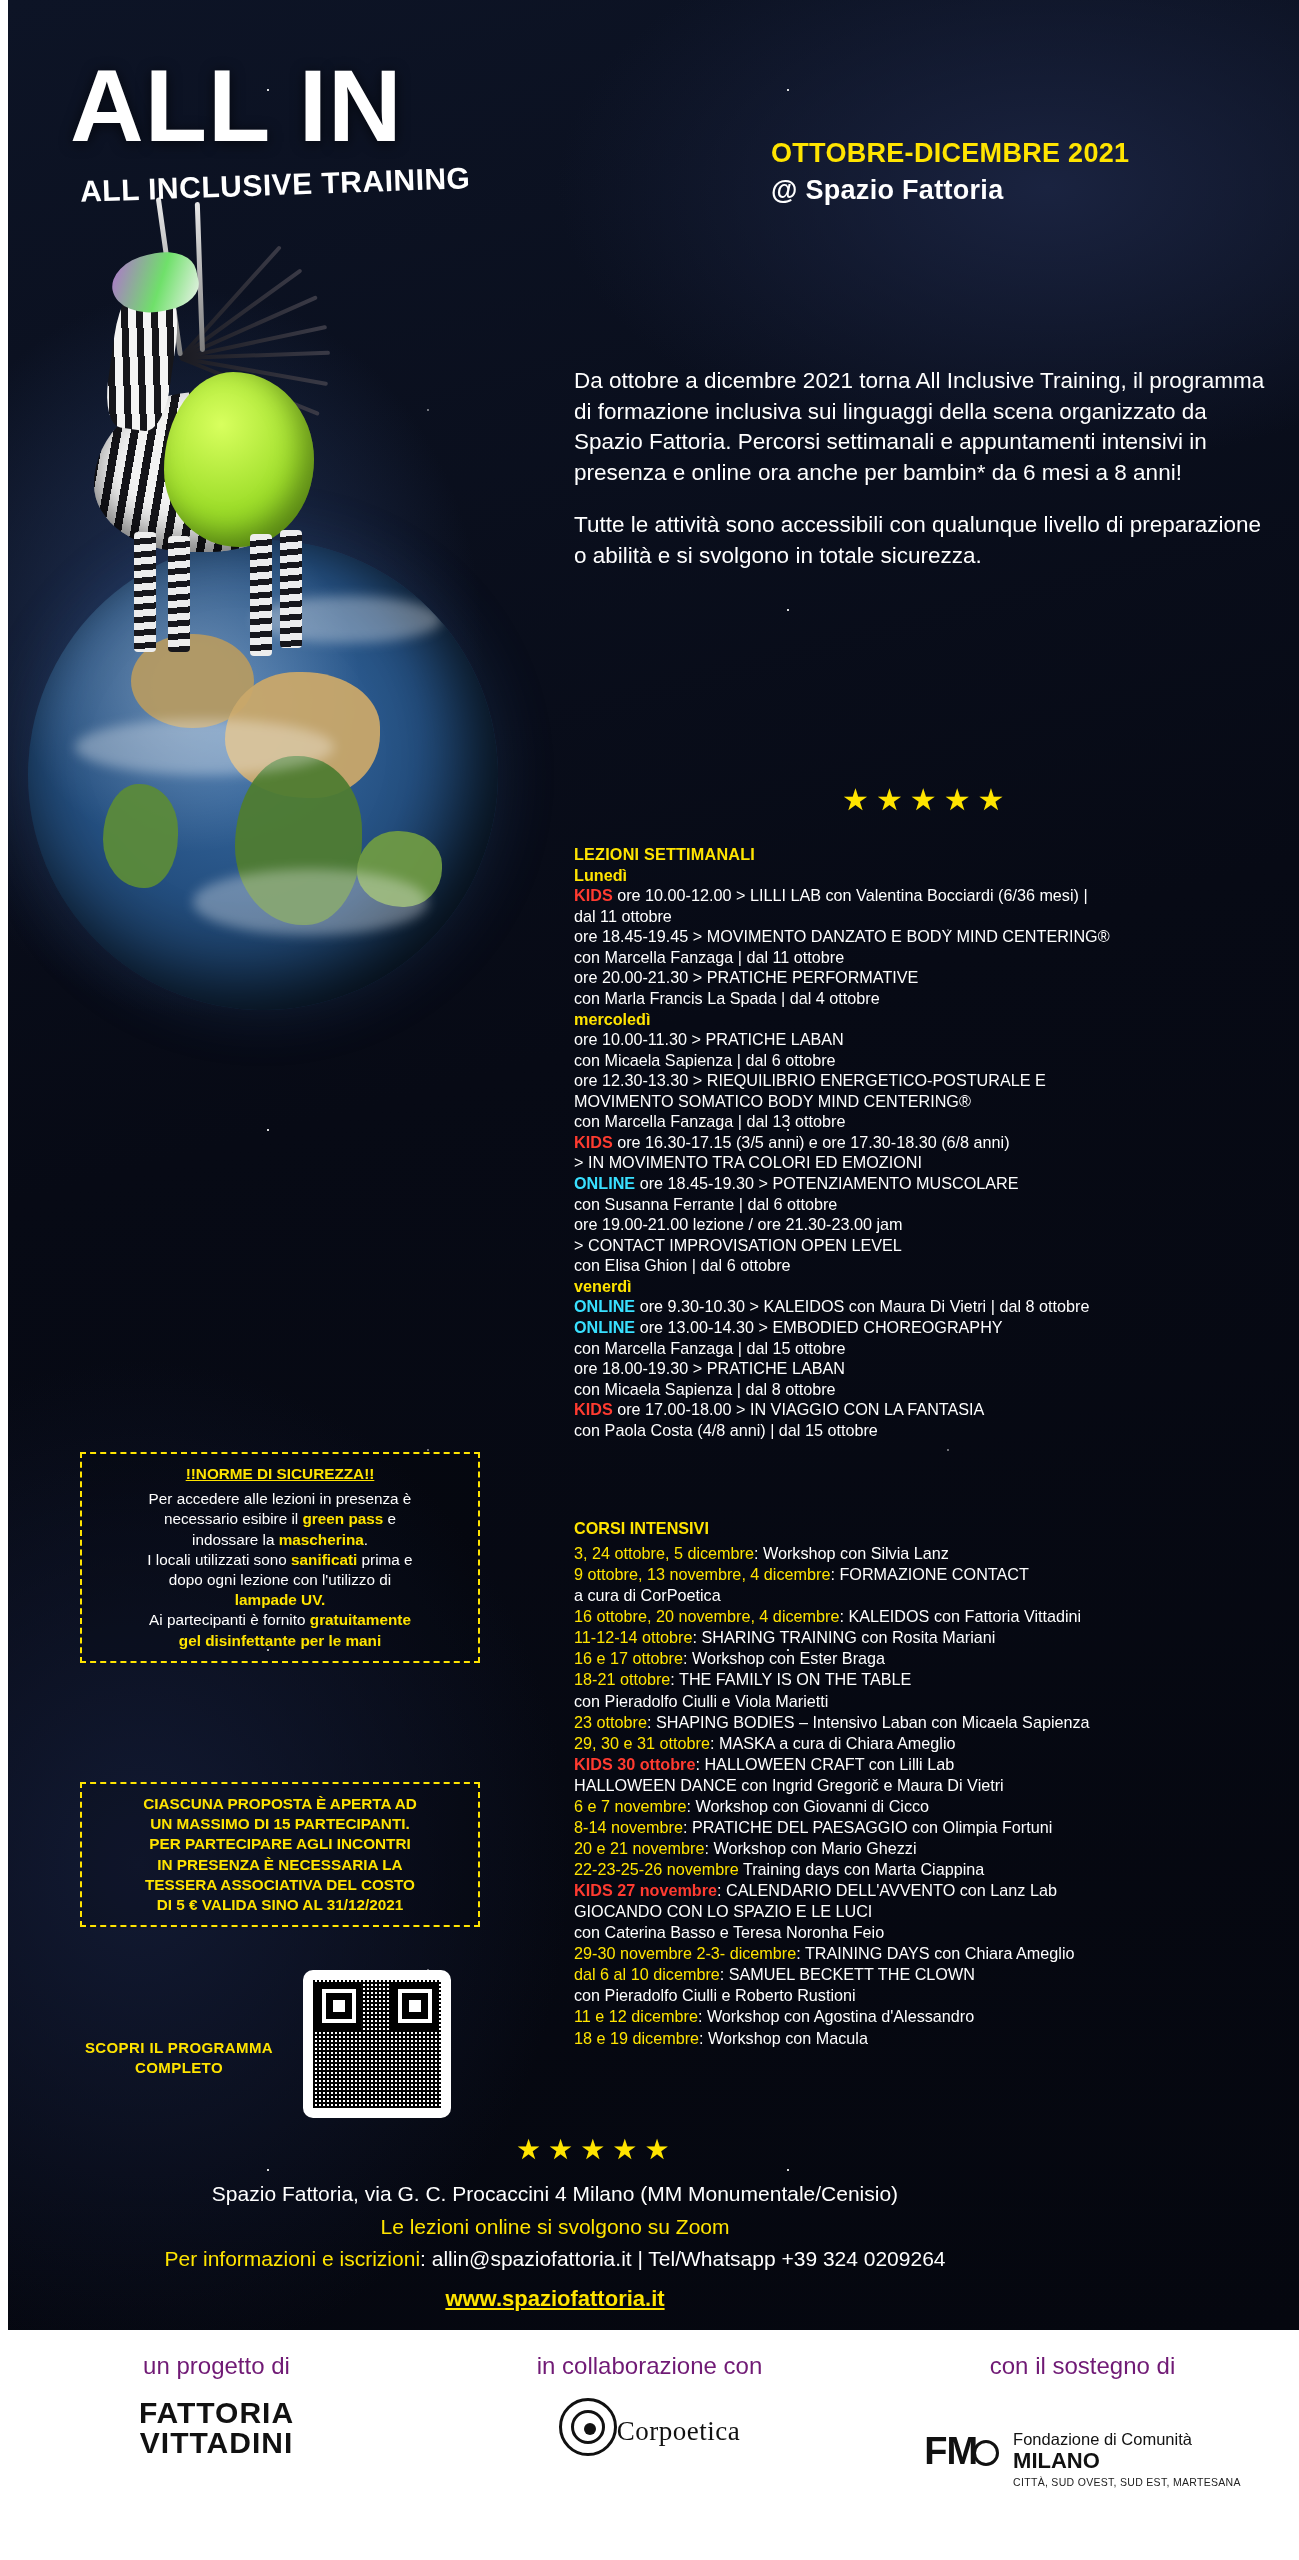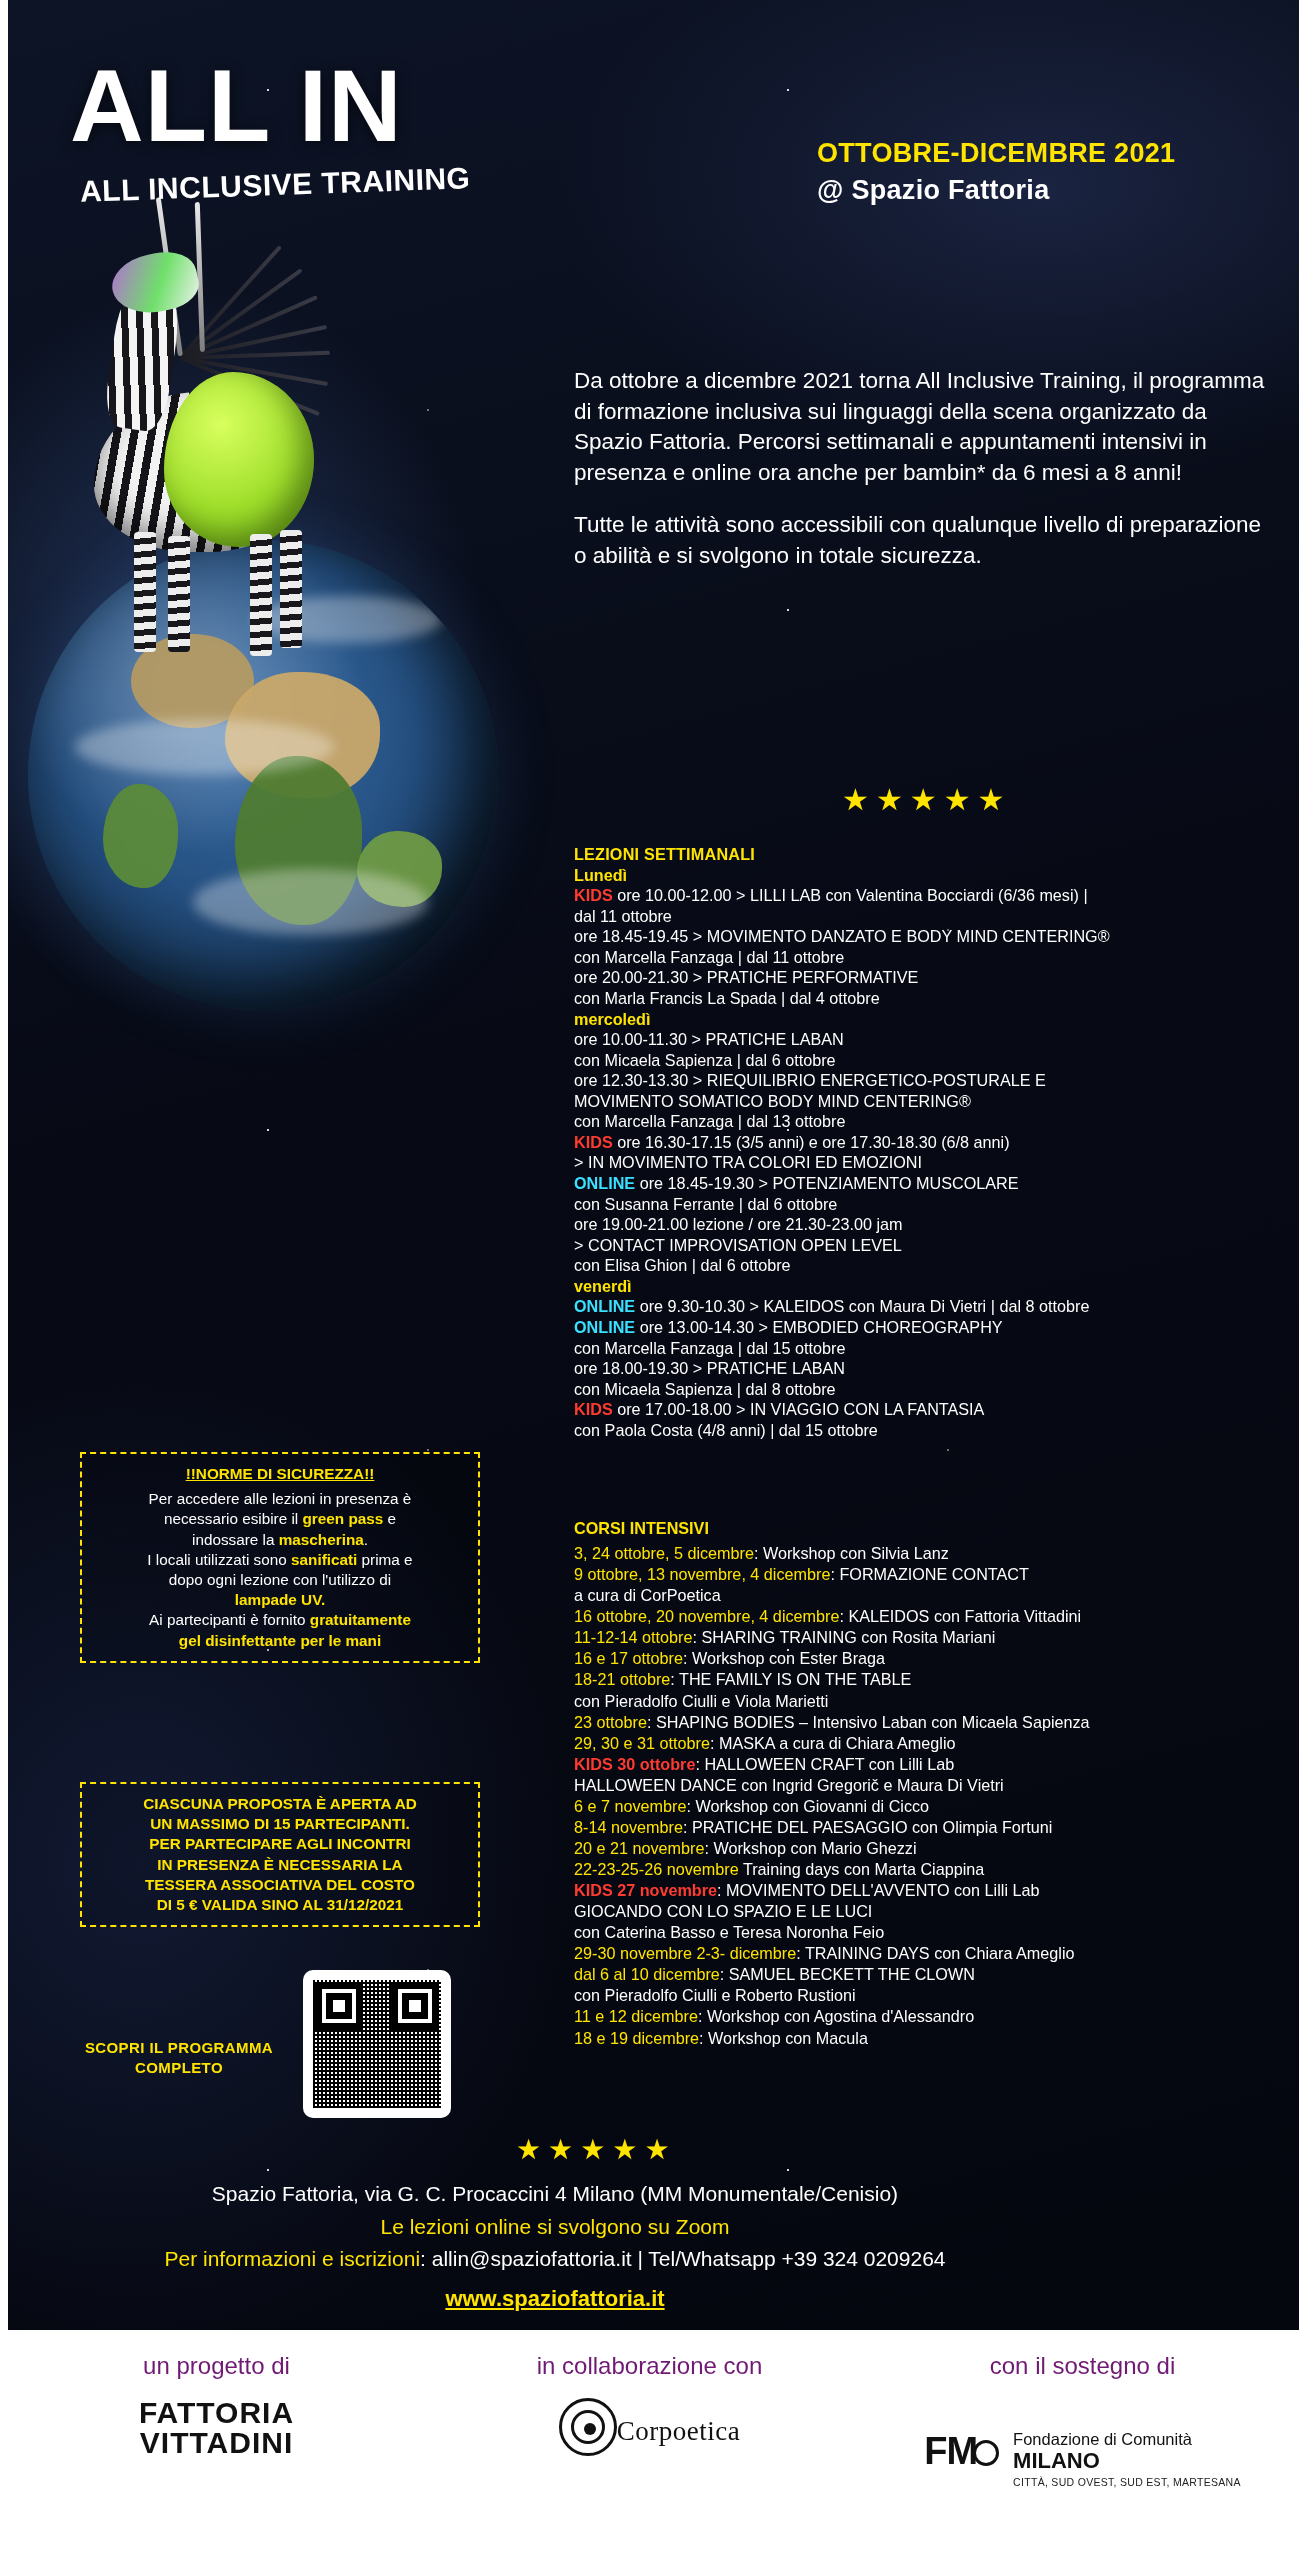--- a/index.html
+++ b/index.html
@@ -181,21 +181,21 @@
     left: 72px;
     top: 168px;
     font-size: 30px;
     font-weight: bold;
     color: #ffffff;
     letter-spacing: .5px;
     transform: rotate(-2deg);
   }
   .date-line {
     position: absolute;
-    left: 809px;
+    left: 763px;
     top: 138px;
     font-size: 27px;
     font-weight: bold;
     color: #ffe400;
     letter-spacing: .3px;
   }
   .date-line .line2 { display: block; margin-top: 6px; color: #ffffff; }
 
   .intro {
     position: absolute;
@@ -506,21 +506,21 @@
           <div class="row"><span class="d-yellow">18-21 ottobre</span><span>: THE FAMILY IS ON THE TABLE</span></div>
           <div class="row"><span>con Pieradolfo Ciulli e Viola Marietti</span></div>
           <div class="row"><span class="d-yellow">23 ottobre</span><span>: SHAPING BODIES – Intensivo Laban con Micaela Sapienza</span></div>
           <div class="row"><span class="d-yellow">29, 30 e 31 ottobre</span><span>: MASKA a cura di Chiara Ameglio</span></div>
           <div class="row"><span class="kids">KIDS 30 ottobre</span><span>: HALLOWEEN CRAFT con Lilli Lab</span></div>
           <div class="row"><span>HALLOWEEN DANCE con Ingrid Gregorič e Maura Di Vietri</span></div>
           <div class="row"><span class="d-yellow">6 e 7 novembre</span><span>: Workshop con Giovanni di Cicco</span></div>
           <div class="row"><span class="d-yellow">8-14 novembre</span><span>: PRATICHE DEL PAESAGGIO con Olimpia Fortuni</span></div>
           <div class="row"><span class="d-yellow">20 e 21 novembre</span><span>: Workshop con Mario Ghezzi</span></div>
           <div class="row"><span class="d-yellow">22-23-25-26 novembre</span><span>  Training days con Marta Ciappina</span></div>
-          <div class="row"><span class="kids">KIDS 27 novembre</span><span>: MOVIMENTO DELL'AVVENTO con Lilli Lab</span></div>
+          <div class="row"><span class="kids">KIDS 27 novembre</span><span>: CALENDARIO DELL'AVVENTO con Lanz Lab</span></div>
           <div class="row"><span>GIOCANDO CON LO SPAZIO E LE LUCI</span></div>
           <div class="row"><span>con Caterina Basso e Teresa Noronha Feio</span></div>
           <div class="row"><span class="d-yellow">29-30 novembre 2-3- dicembre</span><span>: TRAINING DAYS con Chiara Ameglio</span></div>
           <div class="row"><span class="d-yellow">dal 6 al 10 dicembre</span><span>: SAMUEL BECKETT THE CLOWN</span></div>
           <div class="row"><span>con Pieradolfo Ciulli e Roberto Rustioni</span></div>
           <div class="row"><span class="d-yellow">11 e 12 dicembre</span><span>: Workshop con Agostina d'Alessandro</span></div>
           <div class="row"><span class="d-yellow">18 e 19 dicembre</span><span>: Workshop con Macula</span></div>
         </div>
     </div>
 

